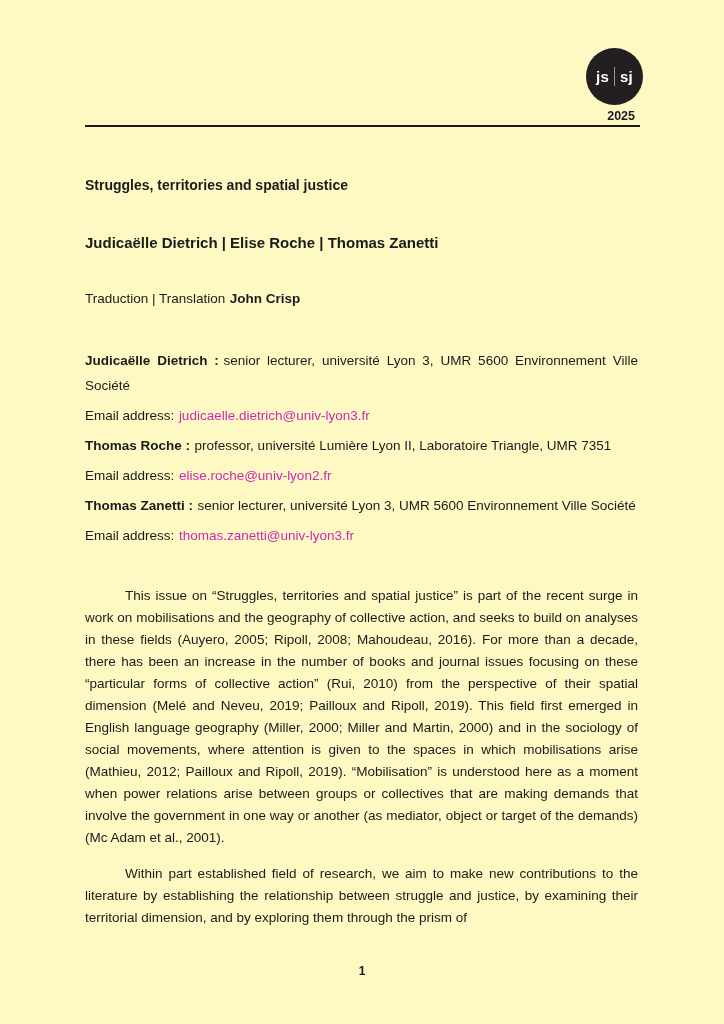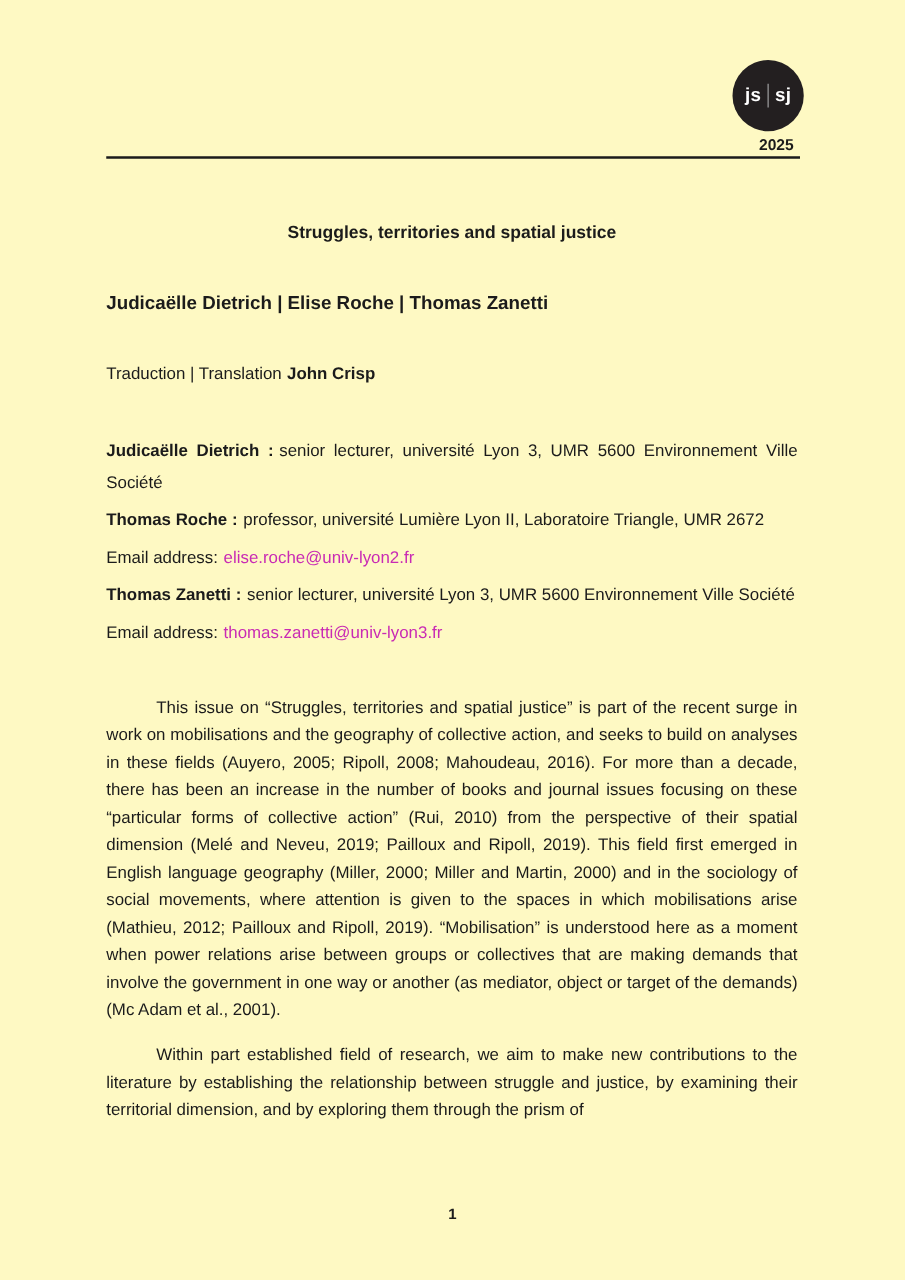--- a/index.html
+++ b/index.html
@@ -45,21 +45,20 @@
     left: 85px;
     right: 84px;
     height: 2px;
     background: #1b1b1b;
   }
   
   .content { margin: 0 86px 0 85px; }
   
   .title {
     margin: 50px 0 0 0;
-    text-align: center;
     font-size: 14px;
     font-weight: 700;
     line-height: 16px;
   }
   .authors {
     margin-top: 41px;
     text-align: left;
     font-size: 15px;
     font-weight: 700;
     line-height: 17px;
@@ -118,23 +117,26 @@
 
     <div class="translation">
       <span class="prefix">Traduction | Translation</span><span class="translator">John Crisp</span>
     </div>
 
     <div class="affiliations">
 
       <p>
         <span class="aff-name">Judicaëlle Dietrich :</span><span>senior lecturer, université Lyon 3, UMR 5600 Environnement Ville Société</span>
       </p>
+      <p>
+        <span class="email-label">Email address:</span><a class="email-link">judicaelle.dietrich@univ-lyon3.fr</a>
+      </p>
 
       <p>
-        <span class="aff-name">Thomas Roche :</span><span>professor, université Lumière Lyon II, Laboratoire Triangle, UMR 2672</span>
+        <span class="aff-name">Thomas Roche :</span><span>professor, université Lumière Lyon II, Laboratoire Triangle, UMR 7351</span>
       </p>
       <p>
         <span class="email-label">Email address:</span><a class="email-link">elise.roche@univ-lyon2.fr</a>
       </p>
 
       <p>
         <span class="aff-name">Thomas Zanetti :</span><span>senior lecturer, université Lyon 3, UMR 5600 Environnement Ville Société</span>
       </p>
       <p>
         <span class="email-label">Email address:</span><a class="email-link">thomas.zanetti@univ-lyon3.fr</a>

